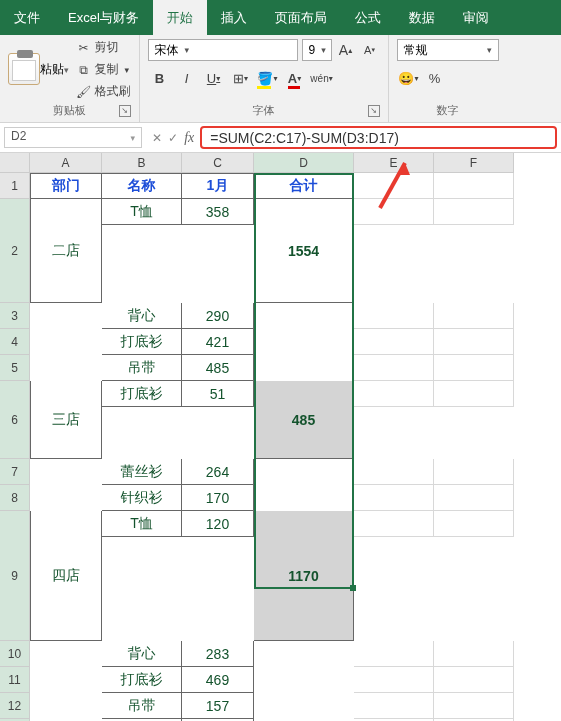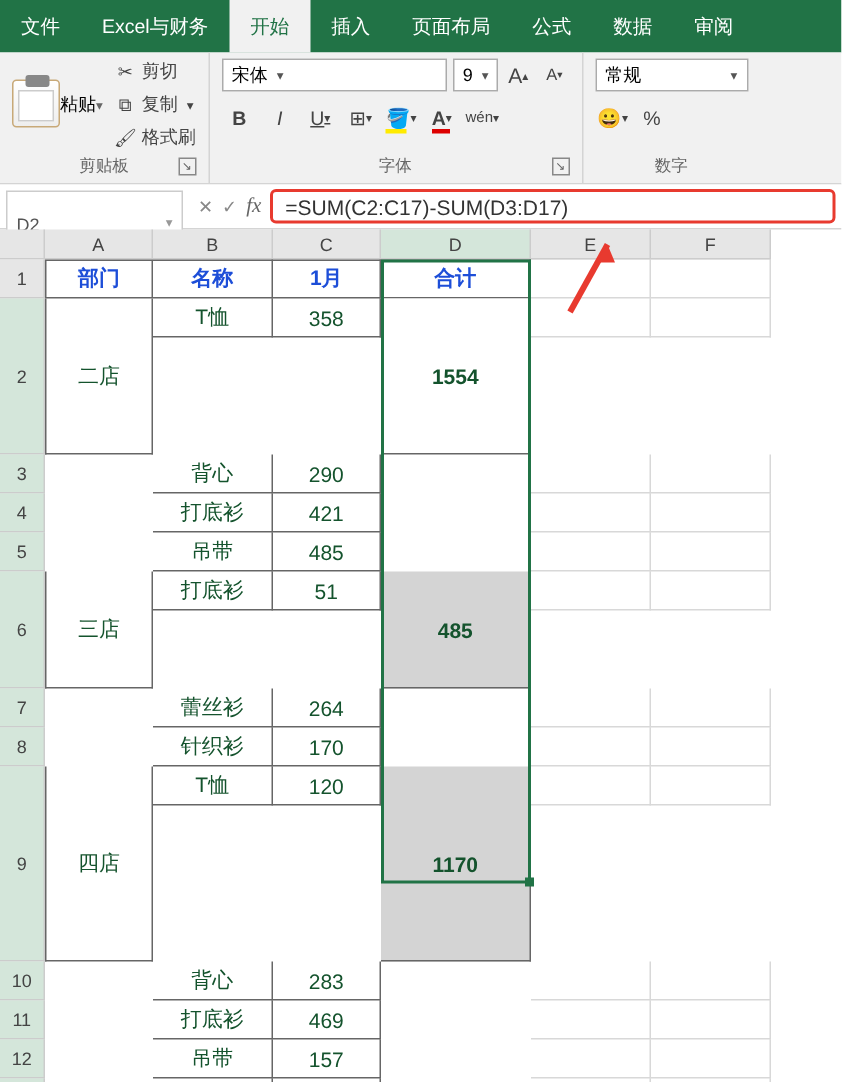--- a/index.html
+++ b/index.html
@@ -23,21 +23,21 @@
 .font-select { border:1px solid #ababab; background:#fff; height:22px; display:flex; align-items:center; padding:0 6px; font-size:12px; position:relative; }
 .font-name { width:150px; }
 .font-size { width:30px; }
 .drop-caret { margin-left:6px; font-size:9px; color:#555; }
 .aa-btn { display:inline-flex; align-items:center; justify-content:center; width:20px; height:20px; color:#444; }
 .font-btns { display:flex; gap:3px; align-items:center; }
 .fbtn { width:24px; height:22px; display:inline-flex; align-items:center; justify-content:center; color:#444; border:1px solid transparent; font-size:13px; }
 .num-select { border:1px solid #ababab; background:#fff; height:22px; width:102px; display:flex; align-items:center; padding:0 6px; }
 .num-btns { display:flex; gap:2px; margin-top:6px; }
 .namebox-row { display:flex; border-bottom:1px solid #d4d4d4; background:#fff; height:30px; }
-.namebox { border:1px solid #ccc; margin:4px; width:118px; display:flex; align-items:flex-start; padding:15px 6px; color:#555; background:#fff; }
+.namebox { border:1px solid #ccc; margin:4px; width:138px; display:flex; align-items:flex-end; padding:4px 6px; color:#555; background:#fff; }
 .nb-caret { margin-left:auto; font-size:9px; color:#999; }
 .fx-btns { display:flex; align-items:center; gap:6px; padding:0 6px; color:#888; }
 .fx-label { font-style:italic; color:#666; font-family:serif; font-size:14px; }
 .formula-box { border:2px solid #e83a2f; border-radius:4px; margin:3px 4px 3px 0; flex:1; display:flex; align-items:center; padding:0 8px; color:#333; font-size:14px; position:relative; }
 .arrow-svg { position:absolute; pointer-events:none; }
 .sheet { position:relative; }
 .colhead-row { display:flex; }
 .corner { width:30px; height:20px; background:#e6e6e6; border-right:1px solid #ccc; border-bottom:1px solid #ccc; }
 .colh { height:20px; background:#e6e6e6; border-right:1px solid #ccc; border-bottom:1px solid #ccc; display:flex; align-items:center; justify-content:center; color:#444; font-size:12px; }
 .cA{width:72px}.cB{width:80px}.cC{width:72px}.cD{width:100px}.cE{width:80px}.cF{width:80px}

